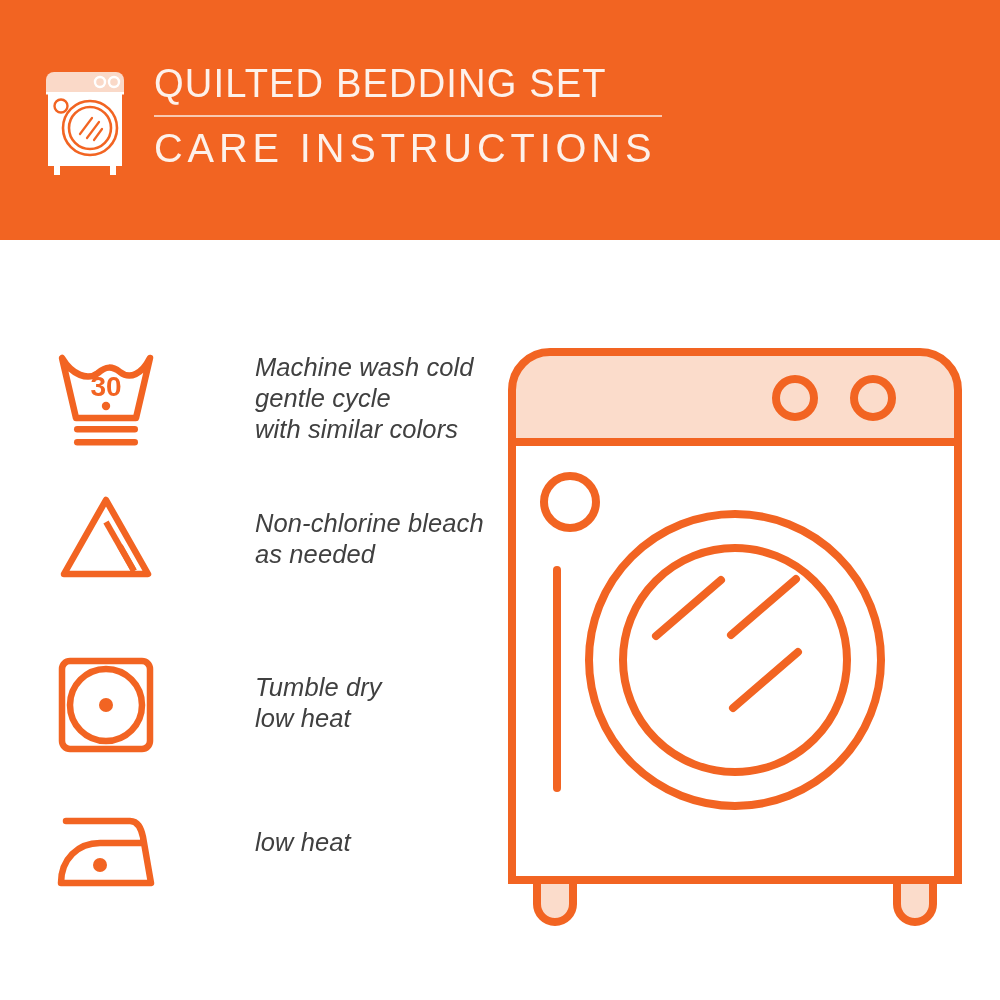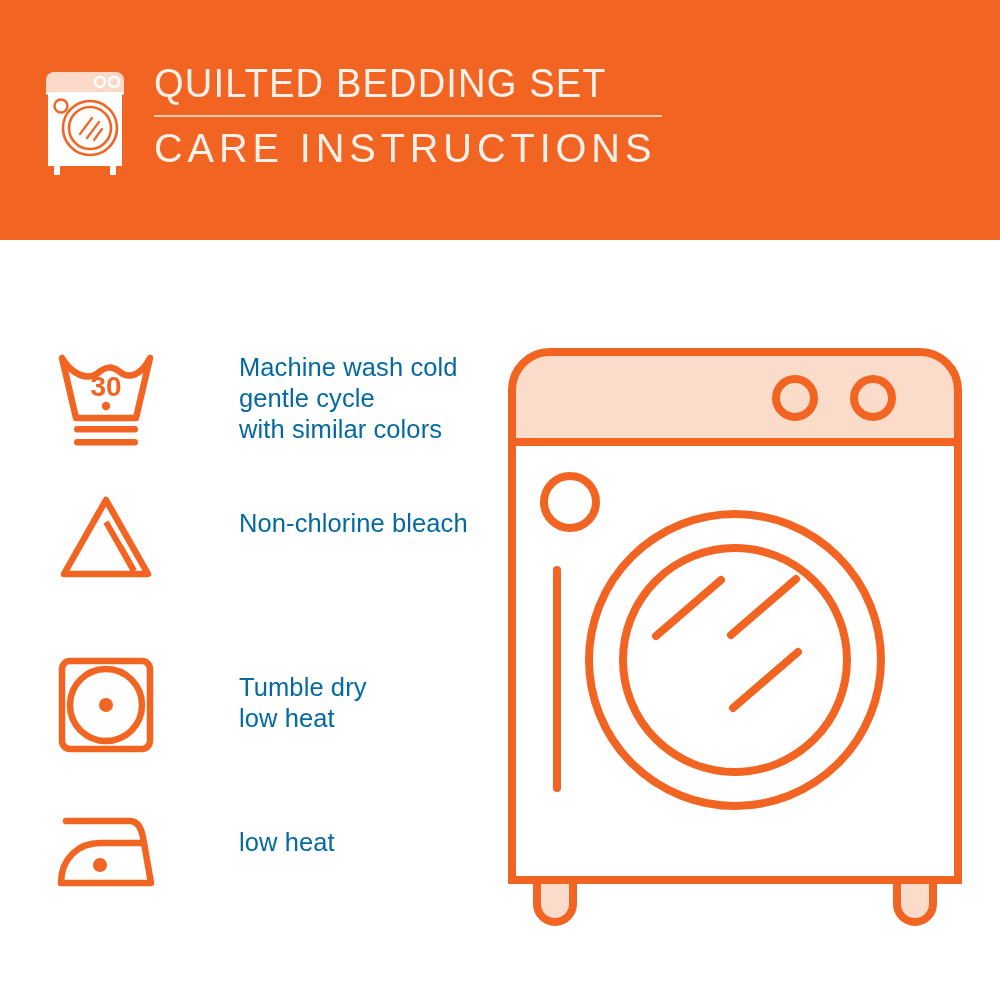--- a/index.html
+++ b/index.html
@@ -90,26 +90,27 @@
     align-items: flex-start;
     width: 440px;
     gap: 43px;
   }
   .care-symbol {
     width: 116px;
     height: 116px;
     flex: 0 0 auto;
   }
   .care-text {
-    margin-left: 32px;
-    color: #0369a1;
+    margin-left: 48px;
+    color: #404040;
     font-size: 25.5px;
     line-height: 31px;
     font-weight: 500;
     letter-spacing: 0.1px;
+    font-style: italic;
   }
   .care-text .line {
     display: block;
     white-space: nowrap;
   }
   #care-item-0 { top: 100px; }
   #care-item-0 .care-text { margin-top: 12px; }
   #care-item-1 { top: 242px; }
   #care-item-1 .care-text { margin-top: 26px; }
   #care-item-2 { top: 405px; }
@@ -194,20 +195,21 @@
         <g fill="none" stroke="#F26422" stroke-width="6.5" stroke-linejoin="round">
           <path d="M58 18 L100 92 H16 Z"></path>
         </g>
         <g stroke="#F26422" stroke-width="6" stroke-linecap="butt">
           <line x1="58" y1="40" x2="86" y2="89"></line>
           <line x1="72" y1="64" x2="86" y2="89"></line>
         </g>
       </svg>
       <div class="care-text">
         <span class="line">Non-chlorine bleach</span>
+        <span class="line">as needed</span>
       </div>
     </div>
 
     <div class="care-item" id="care-item-2">
       <svg class="care-symbol" viewBox="0 0 116 116">
         <rect x="14" y="16" width="88" height="88" rx="8" ry="8" fill="none" stroke="#F26422" stroke-width="6.5"></rect>
         <circle cx="58" cy="60" r="36" fill="none" stroke="#F26422" stroke-width="6.5"></circle>
         <circle cx="58" cy="60" r="7" fill="#F26422"></circle>
       </svg>
       <div class="care-text">

